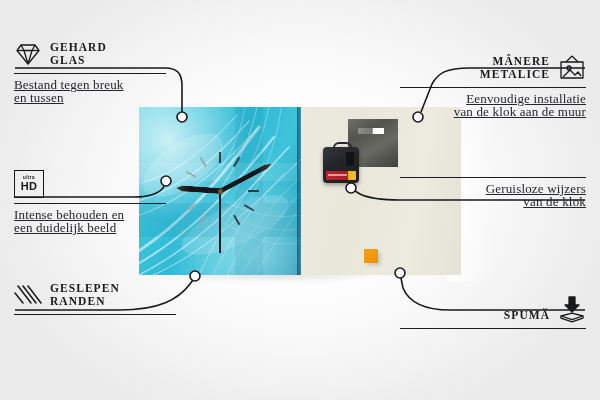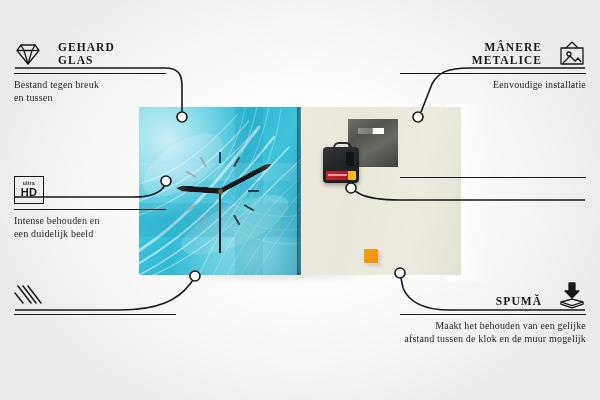--- a/index.html
+++ b/index.html
@@ -67,34 +67,34 @@
     filter:blur(3px);}
   #panel-glow{position:absolute;left:447px;top:104px;width:46px;height:178px;
     background:linear-gradient(to right,rgba(255,255,255,.9),rgba(255,255,255,0));}
 
   
   #connectors{position:absolute;left:0;top:0;width:600px;height:400px;pointer-events:none;}
 
   
   .feature{position:absolute;width:186px;}
   .feature.right{text-align:right;}
-  .f-head{display:flex;align-items:center;gap:16px;}
-  .feature.right .f-head{flex-direction:row-reverse;}
+  .f-head{display:flex;align-items:center;gap:8px;}
+  .feature.right .f-head{flex-direction:row-reverse;margin-top:14px;}
   .f-title{
     font-size:11.5px;letter-spacing:1.05px;line-height:13.5px;
     color:#16181a;font-weight:700;text-transform:uppercase;
   }
   .f-icon{flex:0 0 auto;width:28px;height:28px;color:#16181a;}
   .f-icon svg{display:block;width:28px;height:28px;}
   .f-rule{height:1.4px;background:#1b1d1f;margin:5px 0 5px 0;}
-  .f-sub{font-size:10px;line-height:12.4px;color:#23262a;letter-spacing:.18px;}
+  .f-sub{font-size:13px;line-height:12.4px;color:#23262a;letter-spacing:.18px;text-decoration:underline;}
 
   #feature-gehard-glas{left:14px;top:40px;}
   #feature-gehard-glas .f-rule{width:152px;}
-  #feature-hd-print{left:14px;top:176px;}
+  #feature-hd-print{left:14px;top:170px;}
   #feature-hd-print .f-rule{width:152px;}
   #feature-geslepen-randen{left:14px;top:281px;}
   #feature-geslepen-randen .f-rule{width:162px;}
 
   #feature-manere-metalice{left:400px;top:40px;}
   #feature-manere-metalice .f-rule{width:186px;margin-left:auto;}
   #feature-mecanism-silentios{left:400px;top:172px;}
   #feature-mecanism-silentios .f-rule{width:186px;margin-left:auto;}
   #feature-distantier-spuma{left:400px;top:281px;}
   #feature-distantier-spuma .f-rule{width:186px;margin-left:auto;}
@@ -288,20 +288,23 @@
       <span class="f-icon">
         <svg viewBox="0 0 28 28">
             <g stroke="currentColor" stroke-width="1.5" stroke-linecap="round">
           <path d="M4 5 L17 22"></path>
               <path d="M9 5 L22 22"></path>
               <path d="M14 5 L27 22"></path>
               <path d="M1 12 L9 22"></path>
         </g>
           </svg>
       </span>
+      <span class="f-title">
+        <span>GESLEPEN</span><br><span>RANDEN</span>
+      </span>
     </div>
     <div class="f-rule"></div>
   </div>
 
   <div class="feature right" id="feature-manere-metalice">
     <div class="f-head">
       <span class="f-icon">
         <svg viewBox="0 0 28 28">
             <g fill="none" stroke="currentColor" stroke-width="1.3" stroke-linejoin="round">
           <rect x="3" y="8" width="22" height="16"></rect>
@@ -311,42 +314,42 @@
           <path d="M5 23 L12 16 L17 21 L20 18 L23 22"></path>
         </g>
           </svg>
       </span>
       <span class="f-title">
         <span>MÂNERE</span><br><span>METALICE</span>
       </span>
     </div>
     <div class="f-rule"></div>
     <div class="f-sub">
-      <span>Eenvoudige installatie</span><br>
+      <span>Eenvoudige installatie</span><br><span>van de klok aan de muur</span>
     </div>
   </div>
 
   <div class="feature right" id="feature-mecanism-silentios">
     <div class="f-rule"></div>
+    <div class="f-sub">
+      <span>Geruisloze wijzers</span><br><span>van de klok</span>
+    </div>
   </div>
 
   <div class="feature right" id="feature-distantier-spuma">
     <div class="f-head">
       <span class="f-icon">
         <svg viewBox="0 0 28 28">
             <g fill="none" stroke="currentColor" stroke-width="1.3" stroke-linejoin="round">
           <path d="M11 2 H17 V10 H21 L14 17 L7 10 H11 Z" fill="currentColor"></path>
           <path d="M14 18.2 L3 21 L14 24.6 L25 21 Z"></path>
           <path d="M3 21 V23.2 L14 26.8 L25 23.2 V21"></path>
         </g>
           </svg>
       </span>
       <span class="f-title">
         <br><span>SPUMĂ</span>
       </span>
     </div>
     <div class="f-rule"></div>
-    <div class="f-sub">
-      <span>Maakt het behouden van een gelijke</span><br><span>afstand tussen de klok en de muur mogelijk</span>
-    </div>
   </div>
 
 </div>
 
 </body></html>

